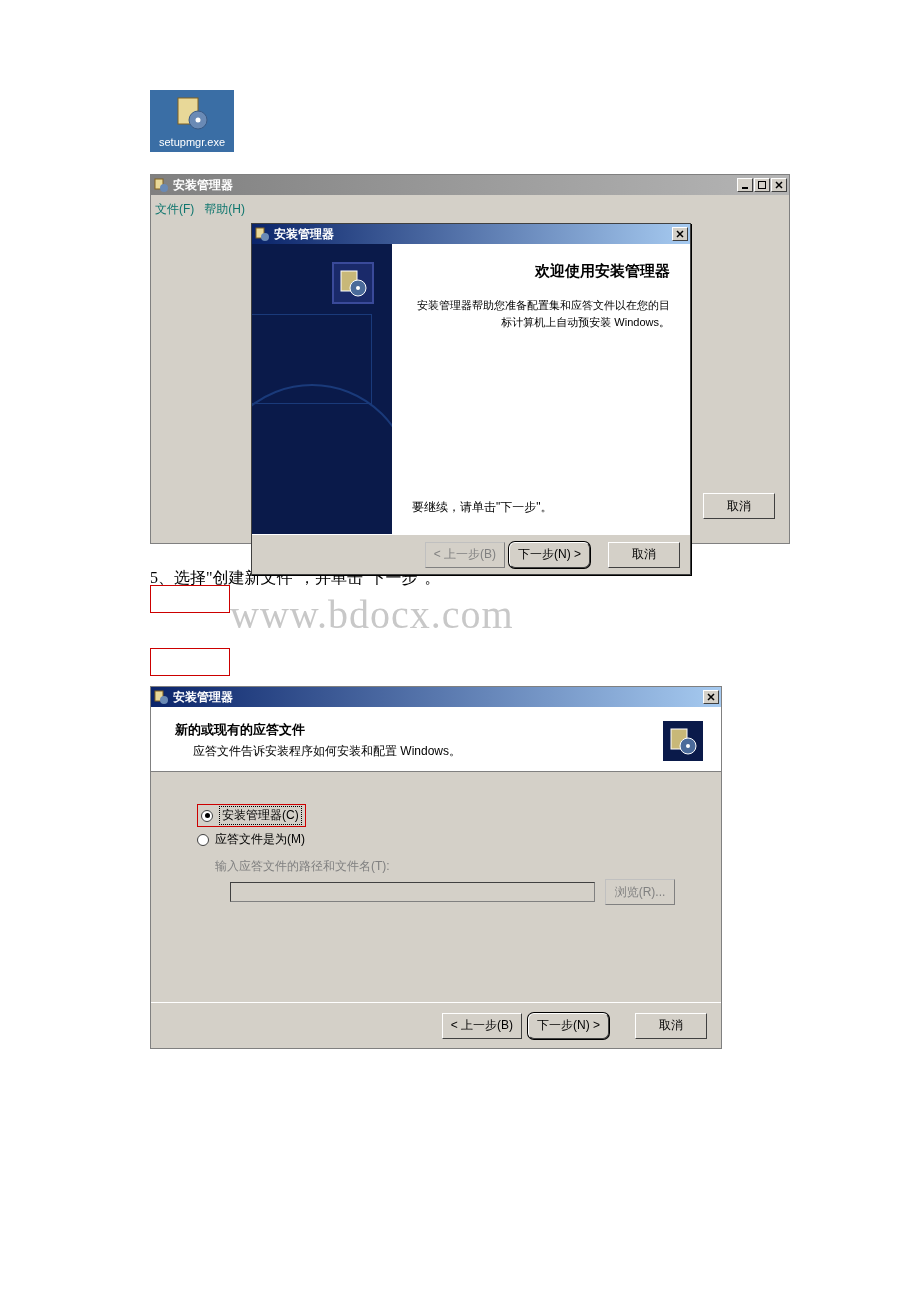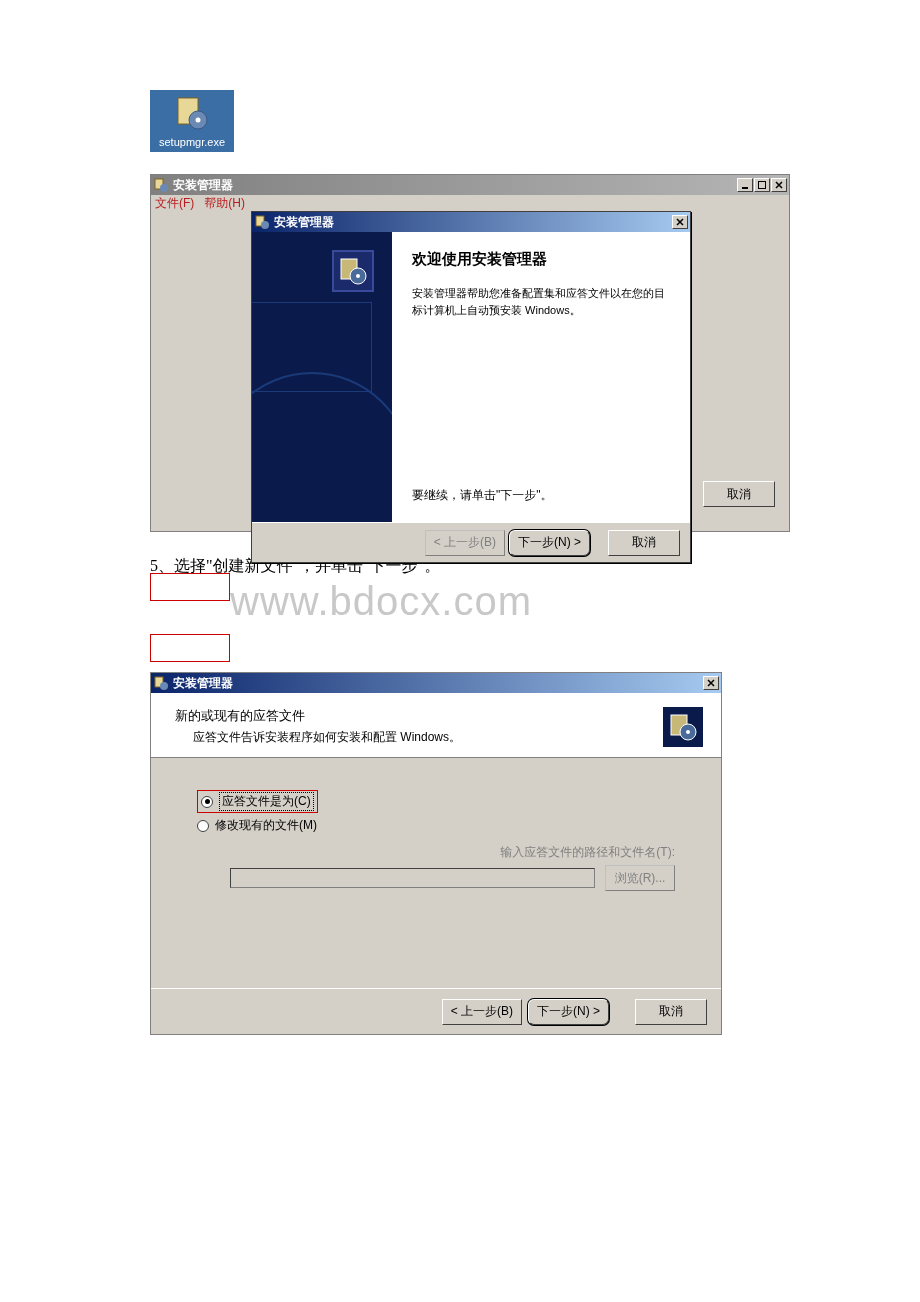--- a/index.html
+++ b/index.html
@@ -68,26 +68,26 @@
     background: #d4d0c8;
     border: 1px solid #fff;
     border-right-color: #404040;
     border-bottom-color: #404040;
     font-size: 9px;
     display: flex; align-items: center; justify-content: center;
     color: #000;
     font-family: Arial, sans-serif;
   }
   .menubar {
-    height: 16px;
+    height: 28px;
     display: flex;
     align-items: center;
     padding: 0 4px;
     font-size: 12px;
-    color: #b91c1c;
+    color: #0f766e;
     gap: 10px;
     font-family: "SimSun", sans-serif;
   }
   .win1-body {
     height: 320px;
     background: #d4d0c8;
     position: relative;
   }
   .win1-cancel {
     position: absolute;
@@ -104,20 +104,21 @@
     width: 440px;
     border: 1px solid #404040;
     background: #d4d0c8;
     box-shadow: 1px 1px 0 #000;
   }
   .wizard1 .titlebar { height: 20px; }
   .wizard1-body {
     display: flex;
     height: 290px;
     background: #fff;
+    text-align: right;
   }
   .wiz-left {
     width: 140px;
     background: #0a1a4a;
     position: relative;
     overflow: hidden;
   }
   .wiz-left .box-img {
     position: absolute;
     left: 80px; top: 18px;
@@ -200,21 +201,21 @@
 
   
   .step-text {
     margin: 24px 0 8px 0;
     font-size: 16px;
     font-family: "SimSun", serif;
   }
   .watermark {
     color: #c8c8c8;
     font-size: 40px;
-    font-family: Liberation Sans, sans-serif;
+    font-family: Liberation Serif, serif;
     margin: -6px 0 10px 80px;
     letter-spacing: 1px;
   }
   .red-box {
     border: 1px solid #cc0000;
     width: 80px; height: 28px;
     margin-bottom: 10px;
   }
 
   
@@ -224,21 +225,21 @@
   }
   .win2 .hdr {
     background: #fff;
     padding: 14px 18px 10px 24px;
     border-bottom: 1px solid #808080;
     display: flex;
     align-items: flex-start;
   }
   .win2 .hdr-text { flex: 1; }
   .win2 .hdr-text .h1 {
-    font-weight: normal;
+    font-weight: bold;
     font-size: 13px;
     font-family: "SimSun", sans-serif;
   }
   .win2 .hdr-text .h2 {
     font-size: 12px;
     margin: 4px 0 0 18px;
     font-family: "SimSun", sans-serif;
   }
   .win2 .hdr-icon {
     width: 40px; height: 40px;
@@ -279,21 +280,20 @@
   }
   .red-outline {
     border: 1px solid #cc0000;
     padding: 1px 3px;
     display: inline-flex;
     align-items: center;
     gap: 6px;
   }
   .field-row {
     margin: 10px 0 0 18px;
-    text-align: right;
   }
   .field-label {
     color: #808080;
     font-size: 12px;
     margin-bottom: 4px;
   }
   .field-input-row {
     display: flex;
     gap: 10px;
     align-items: center;
@@ -456,27 +456,27 @@
       </div>
     </div>
 
     <div class="win2-body">
 
       <div class="radio-row sel">
         <span class="red-outline">
           <span class="radio">
               <span class="dot"></span>
             </span>
-          <span class="lbl">应答文件是为(C)</span>
+          <span class="lbl">安装管理器(C)</span>
         </span>
       </div>
 
       <div class="radio-row">
         <span class="radio"></span>
-        <span>修改现有的文件(M)</span>
+        <span>应答文件是为(M)</span>
       </div>
 
       <div class="field-row">
         <div class="field-label">输入应答文件的路径和文件名(T):</div>
         <div class="field-input-row">
           <div class="textbox disabled"></div>
           <span class="btn disabled" style="min-width:70px">浏览(R)...</span>
         </div>
       </div>
     </div>

